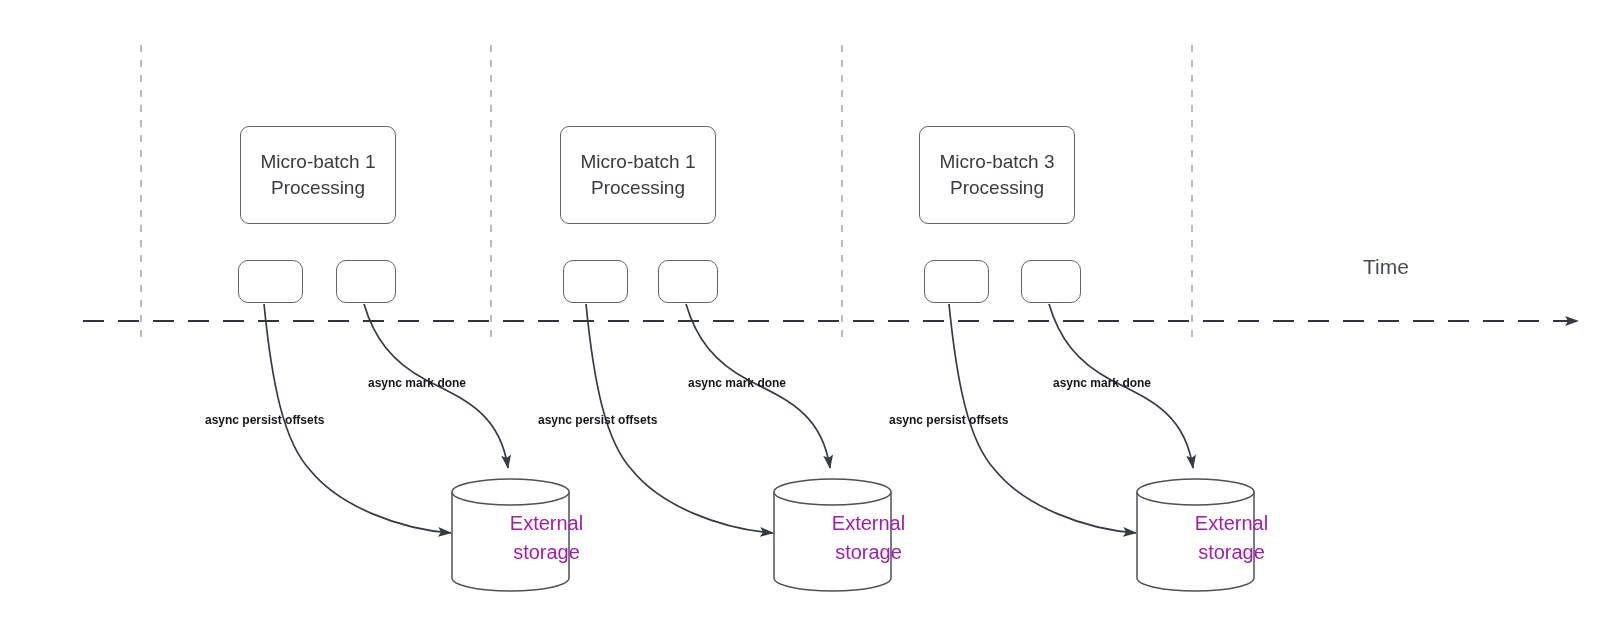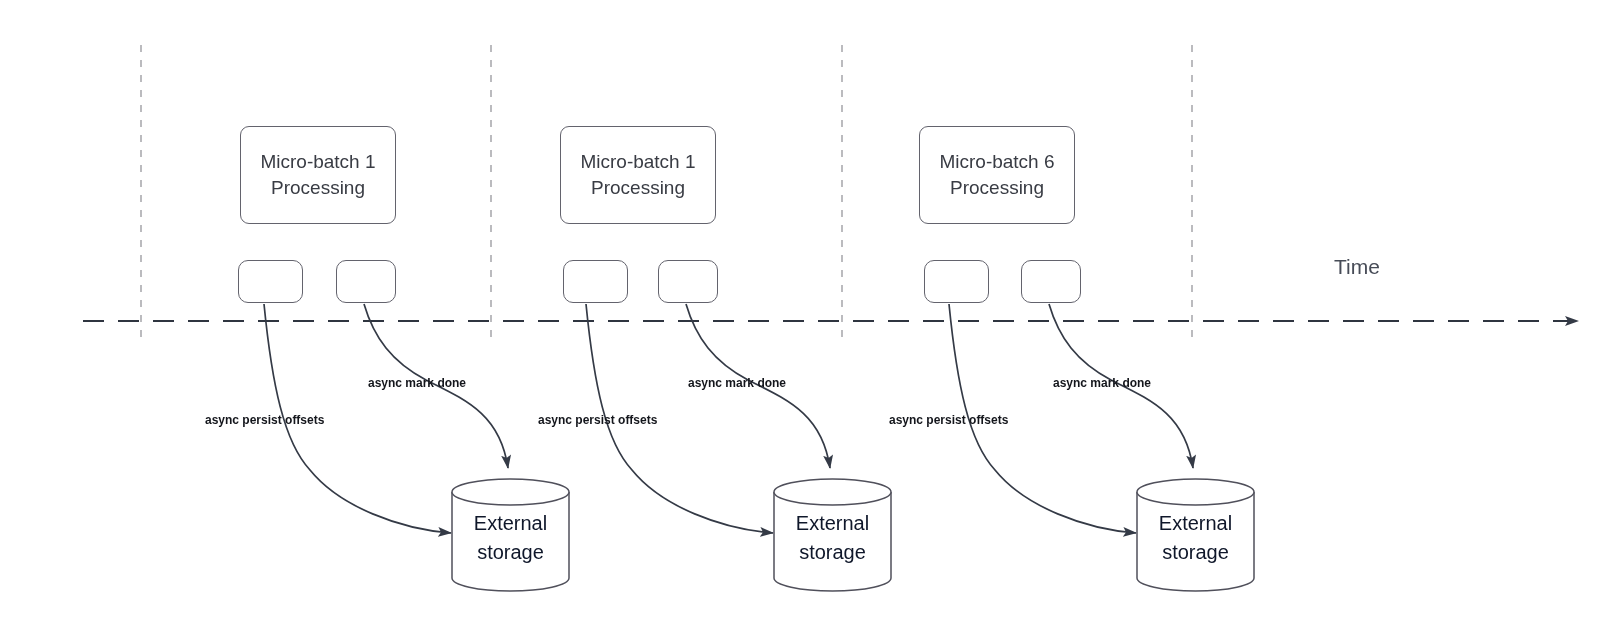--- a/index.html
+++ b/index.html
@@ -26,24 +26,24 @@
     position:absolute;top:260px;height:43px;
     border:1px solid #63636d;border-radius:10px;background:#ffffff;
     box-sizing:border-box;
   }
   .alabel{
     position:absolute;white-space:nowrap;
     font-size:12px;font-weight:bold;color:#14161c;
   }
   .storelabel{
     position:absolute;width:117px;text-align:center;
-    font-size:20px;line-height:29px;color:#0f172a;
+    font-size:20px;line-height:29px;color:#a21caf;margin-left:36px;
   }
   .timelabel{
-    position:absolute;left:1334px;top:255px;
+    position:absolute;left:1363px;top:255px;
     font-size:21px;color:#474c57;white-space:nowrap;
   }
 </style>
 </head>
 <body>
 
 <div class="canvas">
 
   <svg class="layer" width="1600" height="642" viewBox="0 0 1600 642">
     <defs>
@@ -89,21 +89,21 @@
     </g>
   </svg>
 
   <div class="bigbox" style="left:240px">
     <span>Micro-batch 1 Processing</span>
   </div>
   <div class="bigbox" style="left:560px">
     <span>Micro-batch 1 Processing</span>
   </div>
   <div class="bigbox" style="left:919px">
-    <span>Micro-batch 6 Processing</span>
+    <span>Micro-batch 3 Processing</span>
   </div>
 
   <div class="smallbox" style="left:238px;width:65px"></div>
   <div class="smallbox" style="left:336px;width:60px"></div>
   <div class="smallbox" style="left:563px;width:65px"></div>
   <div class="smallbox" style="left:658px;width:60px"></div>
   <div class="smallbox" style="left:924px;width:65px"></div>
   <div class="smallbox" style="left:1021px;width:60px"></div>
 
   <div class="alabel" style="left:205px;top:413px">async persist offsets</div>

